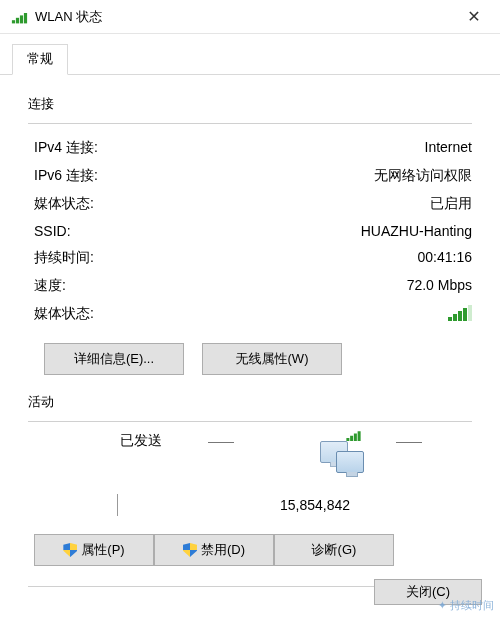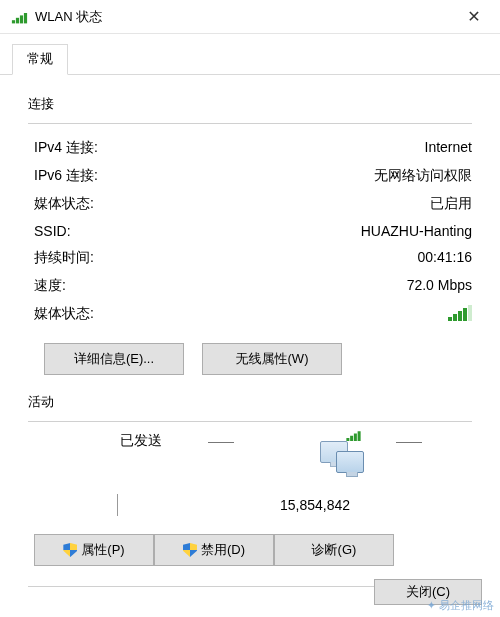--- a/index.html
+++ b/index.html
@@ -255,14 +255,14 @@
 
   <div class="hr-bottom"></div>
 </div>
 
 <div class="footer">
   <button class="btn">关闭(C)</button>
 </div>
 
 <div class="watermark">
   <span>✦</span>
-  <span>易企推网络</span>
+  <span>持续时间</span>
 </div>
 
 </body></html>

